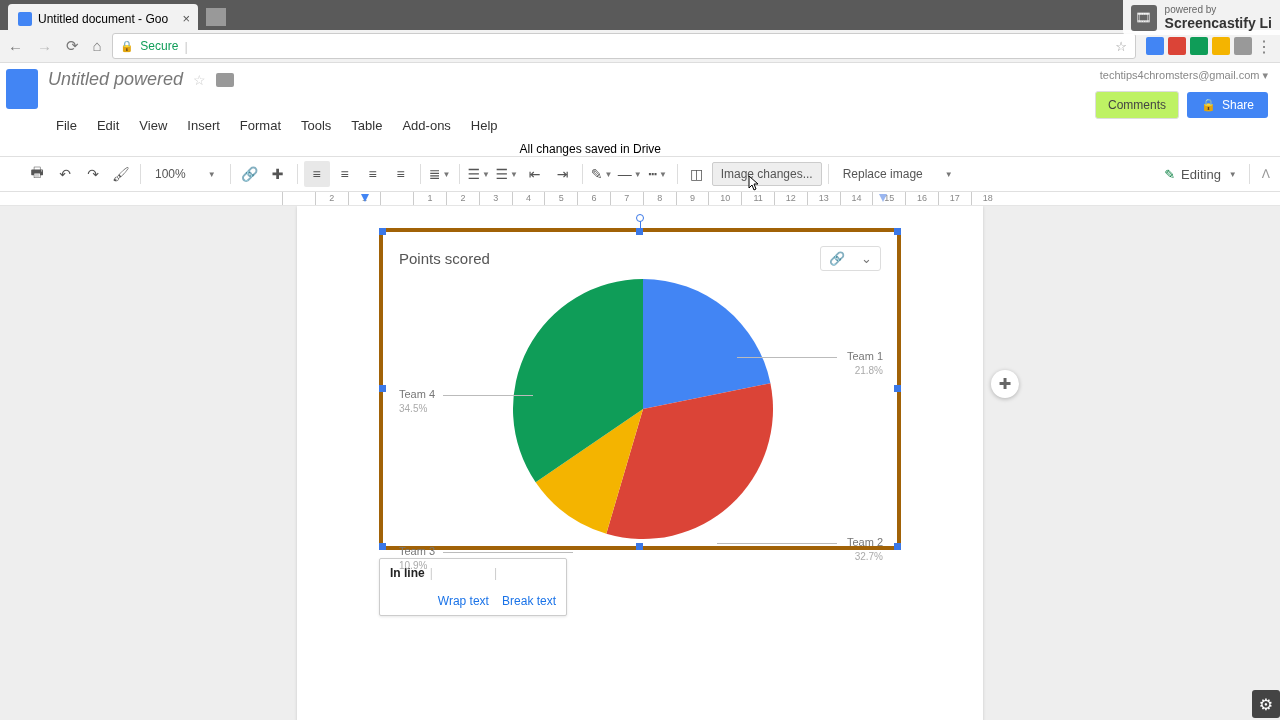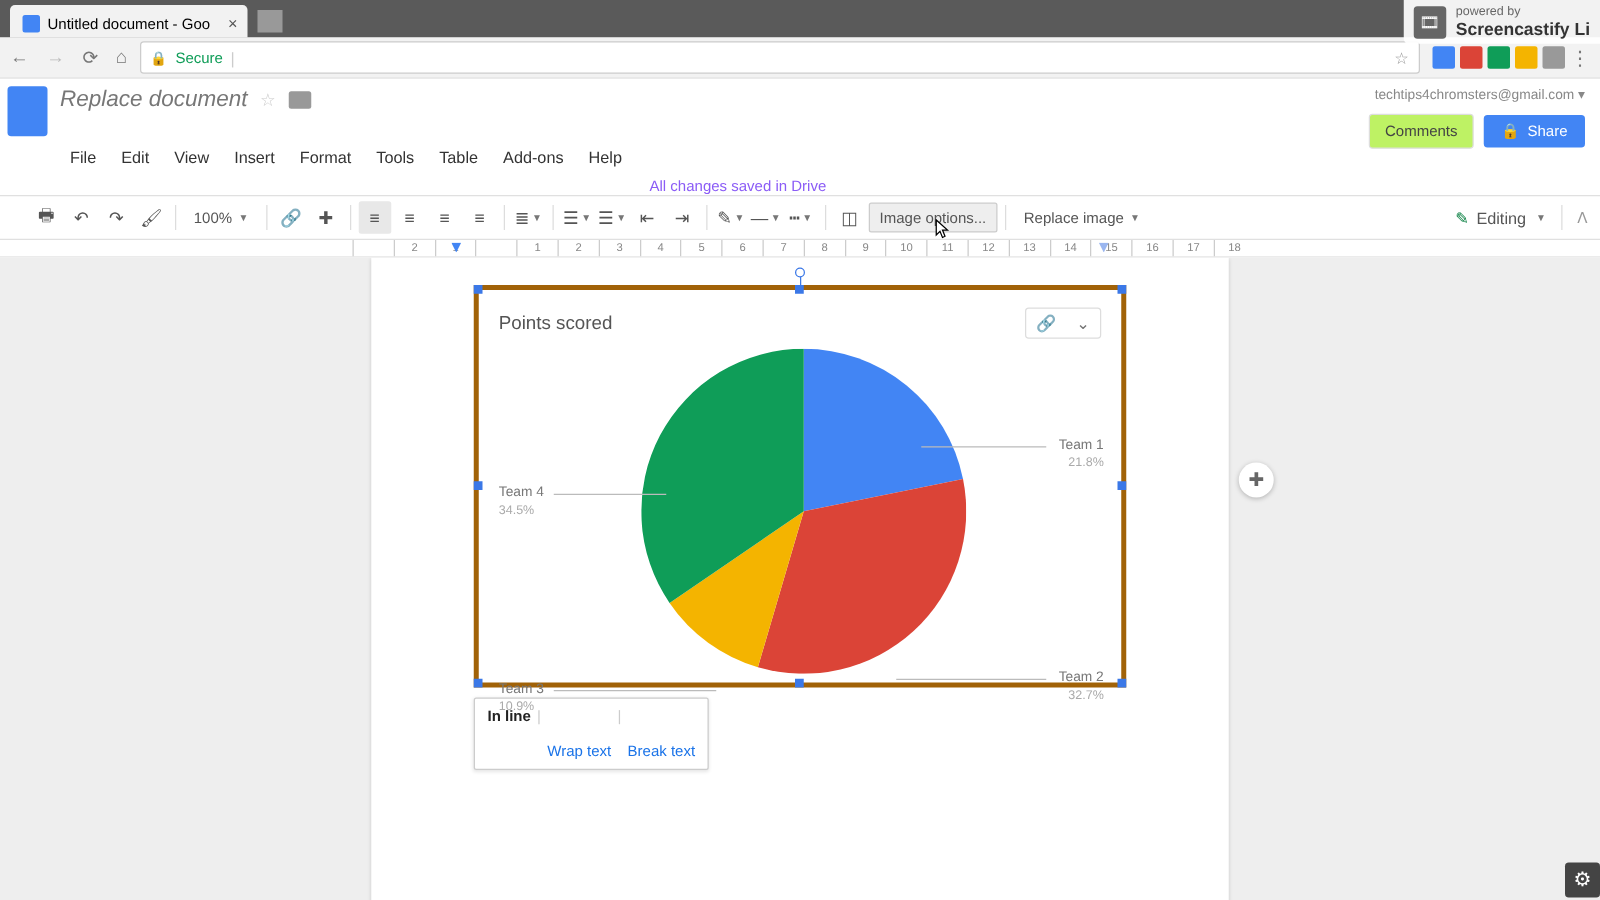--- a/index.html
+++ b/index.html
@@ -29,28 +29,28 @@
   .doc-title-row { display: flex; align-items: center; gap: 10px; }
   .doc-title { font-size: 18px; color: #777; font-style: italic; }
   .star-doc { color: #ccc; font-size: 14px; }
   .folder-icon { width: 18px; height: 14px; background: #999; border-radius: 2px; }
   .top-right { position: absolute; right: 12px; top: 6px; display: flex; align-items: center; gap: 10px; }
   .user-email { font-size: 11px; color: #888; }
   .comments-btn { background: #bef264; border: 1px solid #ddd; padding: 6px 12px; font-size: 12px; border-radius: 3px; color: #444; cursor: pointer; }
   .share-btn { background: #4285f4; color: #fff; padding: 6px 14px; font-size: 12px; border-radius: 3px; display: flex; align-items: center; gap: 6px; cursor: pointer; }
   .menu-bar { display: flex; gap: 4px; margin-top: 4px; align-items: center; }
   .menu-item { font-size: 13px; color: #333; padding: 4px 8px; cursor: pointer; }
-  .save-status { font-size: 12px; color: #8b5cf6; margin-left: 10px; margin-top: 48px; }
+  .save-status { font-size: 12px; color: #000000; margin-left: 10px; margin-top: 48px; }
   
   
   .toolbar { border-top: 1px solid #e0e0e0; border-bottom: 1px solid #e0e0e0; height: 36px; display: flex; align-items: center; padding: 0 10px 0 24px; gap: 2px; background: #fff; position: relative; }
   .tb-btn { width: 26px; height: 26px; display: flex; align-items: center; justify-content: center; color: #555; font-size: 14px; cursor: pointer; border-radius: 2px; }
   .tb-btn.active { background: #e8e8e8; }
   .tb-sep { width: 1px; height: 20px; background: #ddd; margin: 0 4px; }
-  .tb-text { font-size: 12px; color: #555; padding: 4px 8px; cursor: pointer; display: flex; align-items: center; gap: 3px; }
+  .tb-text { font-size: 12px; color: #555; padding: 4px 8px; cursor: pointer; display: flex; align-items: center; gap: 20px; }
   .tb-text.highlight { background: #eee; border-radius: 2px; border: 1px solid #ccc; }
   .right-tb { margin-left: auto; display: flex; align-items: center; gap: 8px; }
   .editing-btn { display: flex; align-items: center; gap: 6px; font-size: 13px; color: #555; }
   .pencil { color: #0b8043; }
   .chev-up { color: #999; font-size: 12px; cursor: pointer; }
   .dropdown-arrow { font-size: 8px; color: #777; margin-left: 2px; }
   .cursor-pointer { position: absolute; left: 748px; top: 18px; width: 14px; height: 18px; pointer-events: none; }
   
   
   .ruler { height: 14px; background: #fff; border-bottom: 1px solid #e5e5e5; position: relative; font-size: 9px; color: #888; }
@@ -135,21 +135,21 @@
     <span style="background:#0f9d58"></span>
     <span style="background:#f4b400"></span>
     <span style="background:#999"></span>
     <span style="color:#777;width:auto;font-size:16px">⋮</span>
   </div>
 </div>
 
 <div class="docs-header">
   <div class="docs-logo"></div>
   <div class="doc-title-row">
-    <span class="doc-title">Replace document</span>
+    <span class="doc-title">Untitled powered</span>
     <span class="star-doc">☆</span>
     <span class="folder-icon"></span>
   </div>
   <div class="top-right">
     <span class="user-email">techtips4chromsters@gmail.com ▾</span>
   </div>
   <div style="position:absolute; right:12px; top:28px; display:flex; gap:8px; align-items:center;">
     <div class="comments-btn">Comments</div>
     <div class="share-btn">
       <span>🔒</span>
@@ -194,21 +194,21 @@
   <span class="tb-btn">☰<span class="dropdown-arrow">▼</span></span>
   <span class="tb-btn">☰<span class="dropdown-arrow">▼</span></span>
   <span class="tb-btn">⇤</span>
   <span class="tb-btn">⇥</span>
   <span class="tb-sep"></span>
   <span class="tb-btn">✎<span class="dropdown-arrow">▼</span></span>
   <span class="tb-btn">—<span class="dropdown-arrow">▼</span></span>
   <span class="tb-btn">┅<span class="dropdown-arrow">▼</span></span>
   <span class="tb-sep"></span>
   <span class="tb-btn">◫</span>
-  <span class="tb-text highlight">Image options...</span>
+  <span class="tb-text highlight">Image changes...</span>
   <span class="tb-sep"></span>
   <span class="tb-text">
       <span>Replace image</span> 
       <span class="dropdown-arrow">▼</span>
     </span>
 
   <svg class="cursor-pointer" viewBox="0 0 14 18">
       <path fill="#fff" stroke="#000" stroke-width="1" d="M1 1 L1 13 L4 10 L6 15 L8 14 L6 9 L10 9 Z"></path>
     </svg>
 

